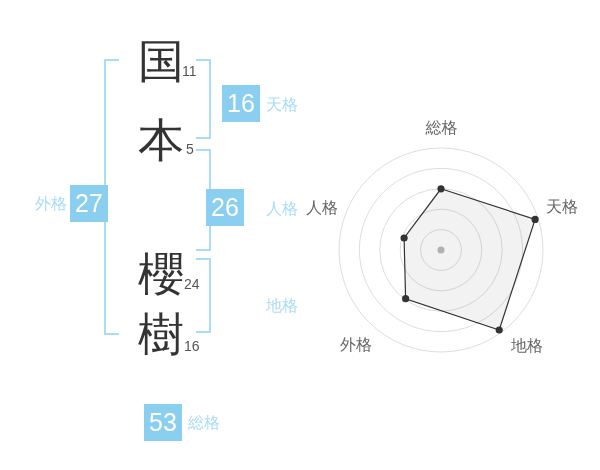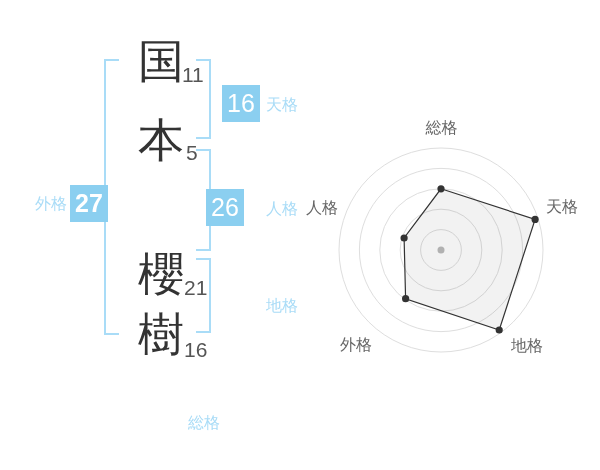--- a/index.html
+++ b/index.html
@@ -6,40 +6,40 @@
   * { box-sizing:border-box; }
   .stage {
     position:relative; width:600px; height:470px; background:#ffffff;
     font-family:"Liberation Sans","DejaVu Sans",sans-serif; overflow:hidden;
   }
   .kanji {
     position:absolute; left:138px; width:46px; font-size:46px; line-height:1;
     color:#333333; text-align:center; font-weight:500;
   }
   .k0 { top:38px; }  .k1 { top:117px; }  .k2 { top:251px; }  .k3 { top:311px; }
-  .strokes { position:absolute; font-size:21px; line-height:1; color:#555555; }
+  .strokes { position:absolute; font-size:14px; line-height:1; color:#555555; }
   .s0 { left:182px; top:64px; }
   .s1 { left:186px; top:142px; }
   .s2 { left:184px; top:277px; }
   .s3 { left:184px; top:339px; }
   .bracket { position:absolute; border:2px solid #a9dcf7; }
   .bracket-left  { left:104px; top:59px;  width:15px; height:276px; border-right:none; }
   .bracket-right { left:196px; width:15px; border-left:none; }
   .b1 { top:59px;  height:80px;  }
   .b2 { top:149px; height:102px; }
   .b3 { top:258px; height:75px;  }
   .badge {
     position:absolute; width:38px; height:37px; background:#8bcff0;
     color:#ffffff; font-size:25px; line-height:1;
     display:flex; align-items:center; justify-content:center;
   }
   .badge-ten { left:222px; top:85px;  }
   .badge-jin { left:206px; top:189px; }
   .badge-chi { left:222px; top:286px; }
-  .badge-gai { left:70px;  top:185px;font-weight:bold; }
+  .badge-gai { left:70px;  top:185px; }
   .badge-sou { left:144px; top:404px; }
   .badge-label { position:absolute; font-size:16px; line-height:1; color:#a9dcf7; }
   .lbl-ten { left:266px; top:97px;  }
   .lbl-jin { left:266px; top:201px; }
   .lbl-chi { left:266px; top:298px; }
   .lbl-gai { left:33px;  top:196px; width:34px; text-align:right; }
   .lbl-sou { left:188px; top:415px; }
   .radar-box { position:absolute; left:291px; top:100px; width:300px; height:300px; }
 </style>
 </head>
@@ -50,35 +50,36 @@
   <div class="bracket bracket-left"></div>
   <div class="bracket bracket-right b1"></div>
   <div class="bracket bracket-right b2"></div>
   <div class="bracket bracket-right b3"></div>
 
   <div class="kanji k0">国</div>
   <div class="strokes s0">11</div>
   <div class="kanji k1">本</div>
   <div class="strokes s1">5</div>
   <div class="kanji k2">櫻</div>
-  <div class="strokes s2">21</div>
+  <div class="strokes s2">24</div>
   <div class="kanji k3">樹</div>
   <div class="strokes s3">16</div>
 
   <div class="badge badge-ten">16</div>
   <div class="badge-label lbl-ten">天格</div>
 
   <div class="badge badge-jin">26</div>
   <div class="badge-label lbl-jin">人格</div>
 
   <div class="badge-label lbl-chi">地格</div>
 
   <div class="badge-label lbl-gai">外格</div>
   <div class="badge badge-gai">27</div>
 
+  <div class="badge badge-sou">53</div>
   <div class="badge-label lbl-sou">総格</div>
 
   <div class="radar-box">
     <svg id="radar" width="300" height="300" viewBox="0 0 300 300">
         <circle cx="150" cy="150" r="20.4" fill="none" stroke="#dedede" stroke-width="1"></circle>
         <circle cx="150" cy="150" r="40.8" fill="none" stroke="#dedede" stroke-width="1"></circle>
         <circle cx="150" cy="150" r="61.2" fill="none" stroke="#dedede" stroke-width="1"></circle>
         <circle cx="150" cy="150" r="81.6" fill="none" stroke="#dedede" stroke-width="1"></circle>
         <circle cx="150" cy="150" r="102.0" fill="none" stroke="#dedede" stroke-width="1"></circle>
         <circle cx="150" cy="150" r="3.5" fill="#bbbbbb"></circle>

